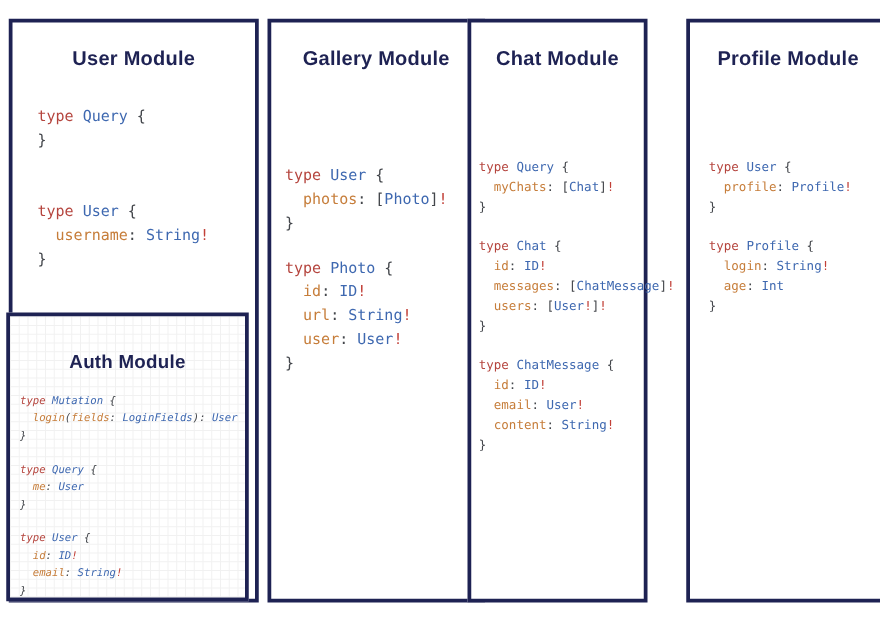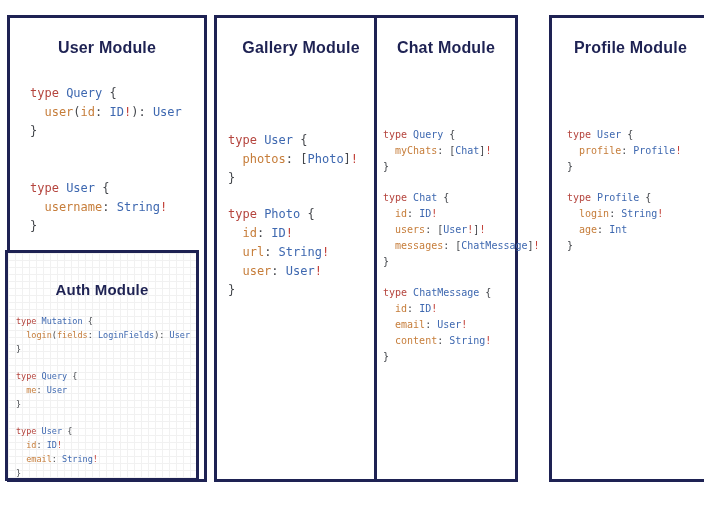--- a/index.html
+++ b/index.html
@@ -64,21 +64,21 @@
   .code {
     font-family: "DejaVu Sans Mono", monospace;
     color: #43464b;
   }
   .code-line { white-space: pre; }
   .code-lg { font-size: 12px; }
   .code-lg .code-line { line-height: 19px; }
   .code-md { font-size: 10px; }
   .code-md .code-line { line-height: 16px; }
   .code-sm { font-size: 8.5px; }
-  .code-sm .code-line { line-height: 14px; }
+  .code-sm .code-line { line-height: 14px; font-style: italic; }
 
   .panel-user .code    { margin-top: 26px; padding-left: 20px; }
   .panel-user .code-block    { margin-bottom: 38px; }
   .panel-gallery .code { margin-top: 73px; padding-left: 11px; }
   .panel-gallery .code-block { margin-bottom: 17px; }
   .panel-chat .code    { margin-top: 69px; padding-left: 6px; }
   .panel-chat .code-block    { margin-bottom: 15px; }
   .panel-profile .code { margin-top: 69px; padding-left: 15px; }
   .panel-profile .code-block { margin-bottom: 15px; }
   .authbox .code       { margin-top: 14px; padding-left: 8px; }
@@ -93,21 +93,20 @@
 </head>
 <body>
 
 <div class="canvas">
 
   <section class="panel panel-user">
     <h2 class="panel-title">User Module</h2>
     <div class="code code-lg">
         <div class="code-block">
           <div class="code-line"><span class="tok-k">type </span><span class="tok-t">Query </span><span class="tok-p">{</span></div>
-          <div class="code-line"><span class="tok-f">  user</span><span class="tok-p">(</span><span class="tok-f">id</span><span class="tok-p">: </span><span class="tok-t">ID</span><span class="tok-b">!</span><span class="tok-p">): </span><span class="tok-t">User</span></div>
           <div class="code-line"><span class="tok-p">}</span></div>
         </div>
         <div class="code-block">
           <div class="code-line"><span class="tok-k">type </span><span class="tok-t">User </span><span class="tok-p">{</span></div>
           <div class="code-line"><span class="tok-f">  username</span><span class="tok-p">: </span><span class="tok-t">String</span><span class="tok-b">!</span></div>
           <div class="code-line"><span class="tok-p">}</span></div>
         </div>
       </div>
   </section>
 
@@ -133,22 +132,22 @@
     <h2 class="panel-title">Chat Module</h2>
     <div class="code code-md">
         <div class="code-block">
           <div class="code-line"><span class="tok-k">type </span><span class="tok-t">Query </span><span class="tok-p">{</span></div>
           <div class="code-line"><span class="tok-f">  myChats</span><span class="tok-p">: [</span><span class="tok-t">Chat</span><span class="tok-p">]</span><span class="tok-b">!</span></div>
           <div class="code-line"><span class="tok-p">}</span></div>
         </div>
         <div class="code-block">
           <div class="code-line"><span class="tok-k">type </span><span class="tok-t">Chat </span><span class="tok-p">{</span></div>
           <div class="code-line"><span class="tok-f">  id</span><span class="tok-p">: </span><span class="tok-t">ID</span><span class="tok-b">!</span></div>
+          <div class="code-line"><span class="tok-f">  messages</span><span class="tok-p">: [</span><span class="tok-t">ChatMessage</span><span class="tok-p">]</span><span class="tok-b">!</span></div>
           <div class="code-line"><span class="tok-f">  users</span><span class="tok-p">: [</span><span class="tok-t">User</span><span class="tok-b">!</span><span class="tok-p">]</span><span class="tok-b">!</span></div>
-          <div class="code-line"><span class="tok-f">  messages</span><span class="tok-p">: [</span><span class="tok-t">ChatMessage</span><span class="tok-p">]</span><span class="tok-b">!</span></div>
           <div class="code-line"><span class="tok-p">}</span></div>
         </div>
         <div class="code-block">
           <div class="code-line"><span class="tok-k">type </span><span class="tok-t">ChatMessage </span><span class="tok-p">{</span></div>
           <div class="code-line"><span class="tok-f">  id</span><span class="tok-p">: </span><span class="tok-t">ID</span><span class="tok-b">!</span></div>
           <div class="code-line"><span class="tok-f">  email</span><span class="tok-p">: </span><span class="tok-t">User</span><span class="tok-b">!</span></div>
           <div class="code-line"><span class="tok-f">  content</span><span class="tok-p">: </span><span class="tok-t">String</span><span class="tok-b">!</span></div>
           <div class="code-line"><span class="tok-p">}</span></div>
         </div>
       </div>

